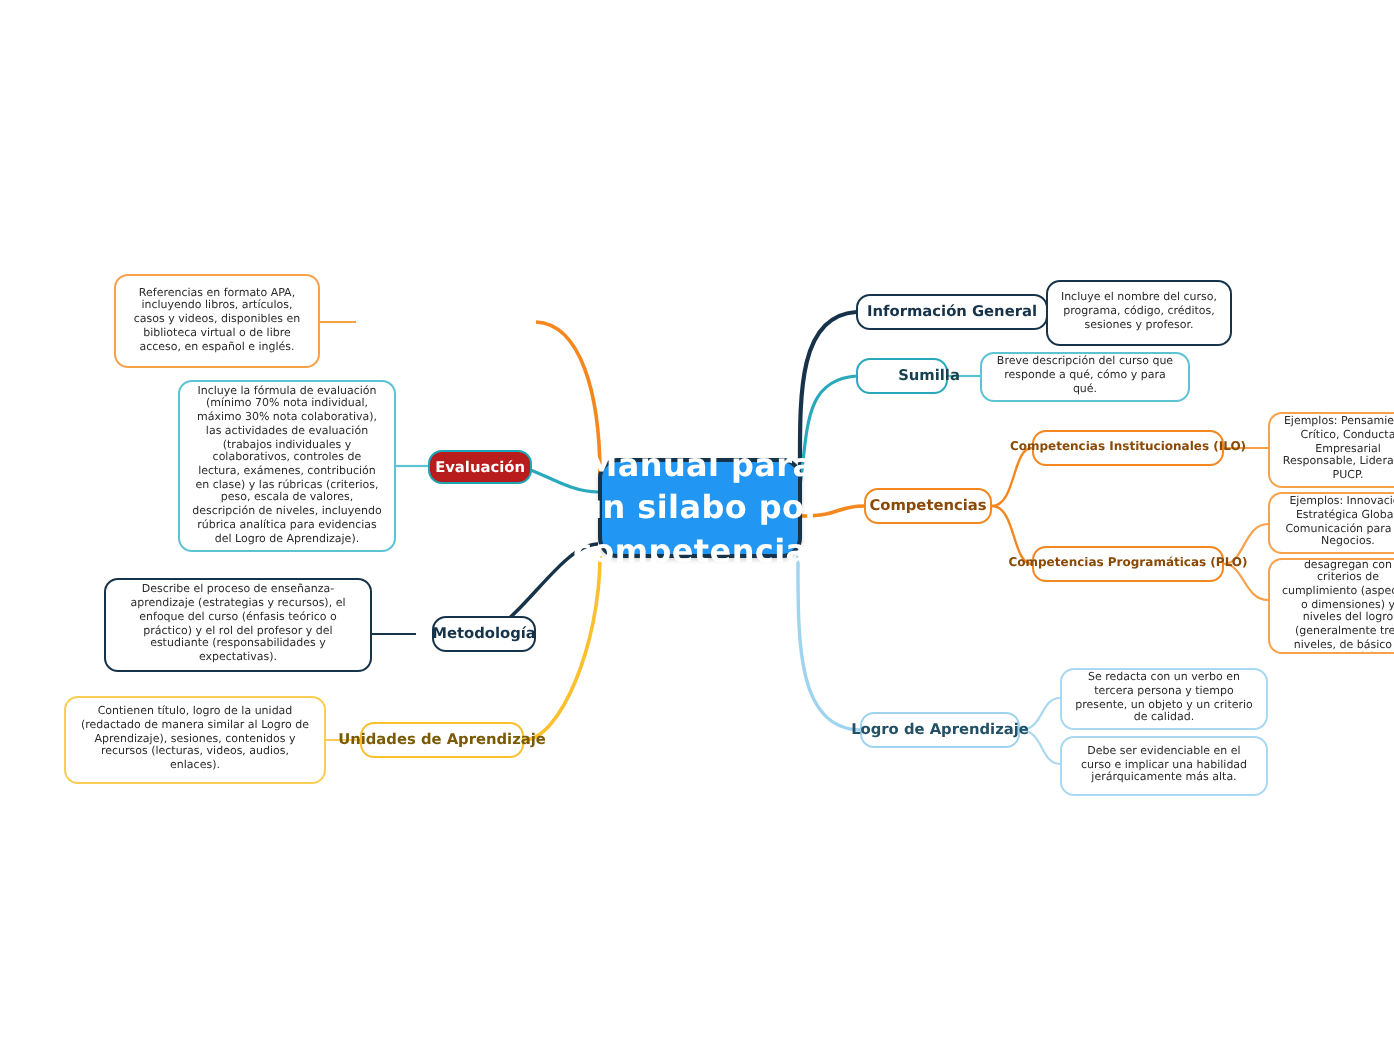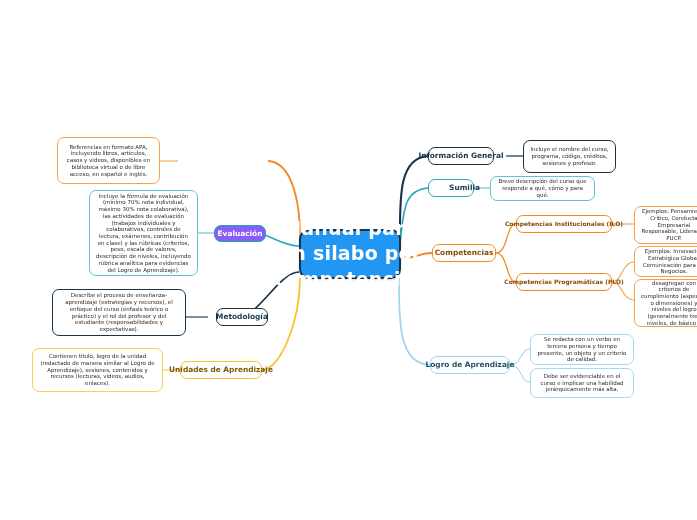--- a/index.html
+++ b/index.html
@@ -20,42 +20,42 @@
     display:flex;align-items:center;justify-content:center;
     text-align:center;
     line-height:1.22;
   }
   .central{
     background:#2196f3;
     border:2.5px solid #16334a;
     border-radius:10px;
     color:#ffffff;
     font-weight:bold;
-    font-size:19px;
+    font-size:16px;
     letter-spacing:.2px;
     line-height:1.32;
     box-shadow:0 1px 2px rgba(0,0,0,.18);
   }
   .branch{
     font-size:7.4px;
     font-weight:bold;
     padding:3px 5px;
     border-width:1.4px;
     border-style:solid;
     white-space:nowrap;
   }
   .leaf{
     font-size:5.5px;
     font-weight:normal;
     padding:4px 5px;
     border-width:1px;
     border-style:solid;
     color:#2b2b2b;
   }
-  .fill-teal{background:#8b5cf6;color:#ffffff;border-color:#1aa7b4;}
+  .fill-teal{background:#b91c1c;color:#ffffff;border-color:#1aa7b4;}
   .c-navy{border-color:#16334a;color:#16334a;}
   .c-navy-leaf{border-color:#16334a;}
   .c-teal{border-color:#2aa9bd;color:#17424f;padding-left:32px;}
   .c-teal-leaf{border-color:#5cc3d4;}
   .c-orange{border-color:#f5871f;color:#8a4a06;}
   .c-orange-leaf{border-color:#f7a14a;}
   .c-lightblue{border-color:#9ed4ef;color:#245066;}
   .c-lightblue-leaf{border-color:#a9d9f0;}
   .c-yellow{border-color:#fbc02d;color:#7a5a05;}
   .c-yellow-leaf{border-color:#fbcd55;}
@@ -105,21 +105,21 @@
   </svg>
 
   <div class="node central" style="left:299px;top:229px;width:102px;height:50px;">
     <div>
       <div>Manual para</div>
       <div>un silabo por</div>
       <div>competencias</div>
     </div>
   </div>
 
-  <div class="node branch c-navy" style="left:428px;top:147px;width:66px;height:18px;">Información General</div>
+  <div class="node branch c-navy" style="left:428px;top:147px;width:96px;height:18px;">Información General</div>
   <div class="node leaf c-navy-leaf" style="left:523px;top:140px;width:93px;height:33px;">Incluye el nombre del curso, programa, código, créditos, sesiones y profesor.</div>
 
   <div class="node branch c-teal" style="left:428px;top:179px;width:46px;height:18px;">Sumilla</div>
   <div class="node leaf c-teal-leaf" style="left:490px;top:176px;width:105px;height:25px;">Breve descripción del curso que responde a qué, cómo y para qué.</div>
 
   <div class="node branch c-orange" style="left:432px;top:244px;width:64px;height:18px;">Competencias</div>
 
   <div class="node branch c-orange" style="left:516px;top:215px;width:96px;height:18px;font-size:6px;">Competencias Institucionales (ILO)</div>
   <div class="node leaf c-orange-leaf clipped" style="left:634px;top:206px;width:80px;height:38px;">Ejemplos: Pensamiento Crítico, Conducta Empresarial Responsable, Liderazgo PUCP.</div>
 

